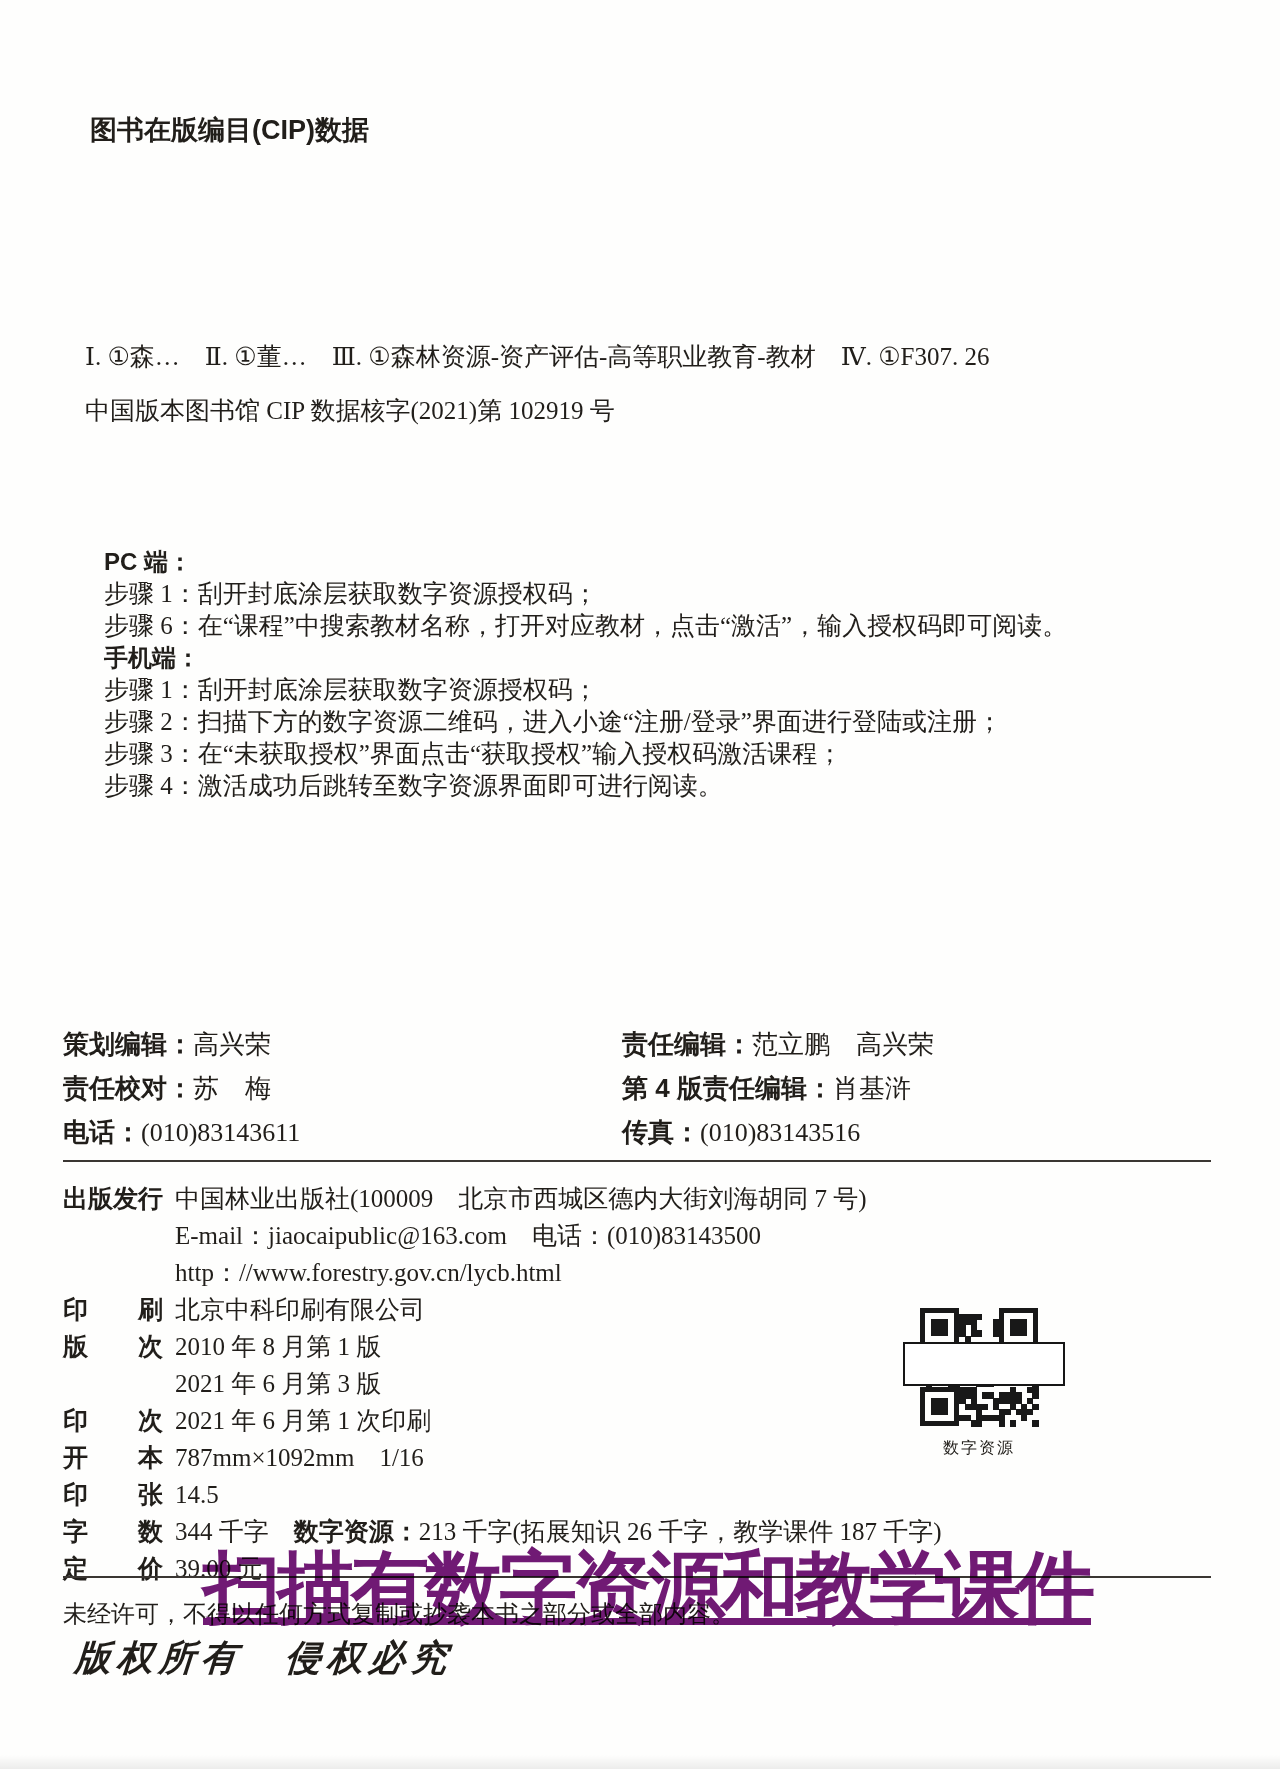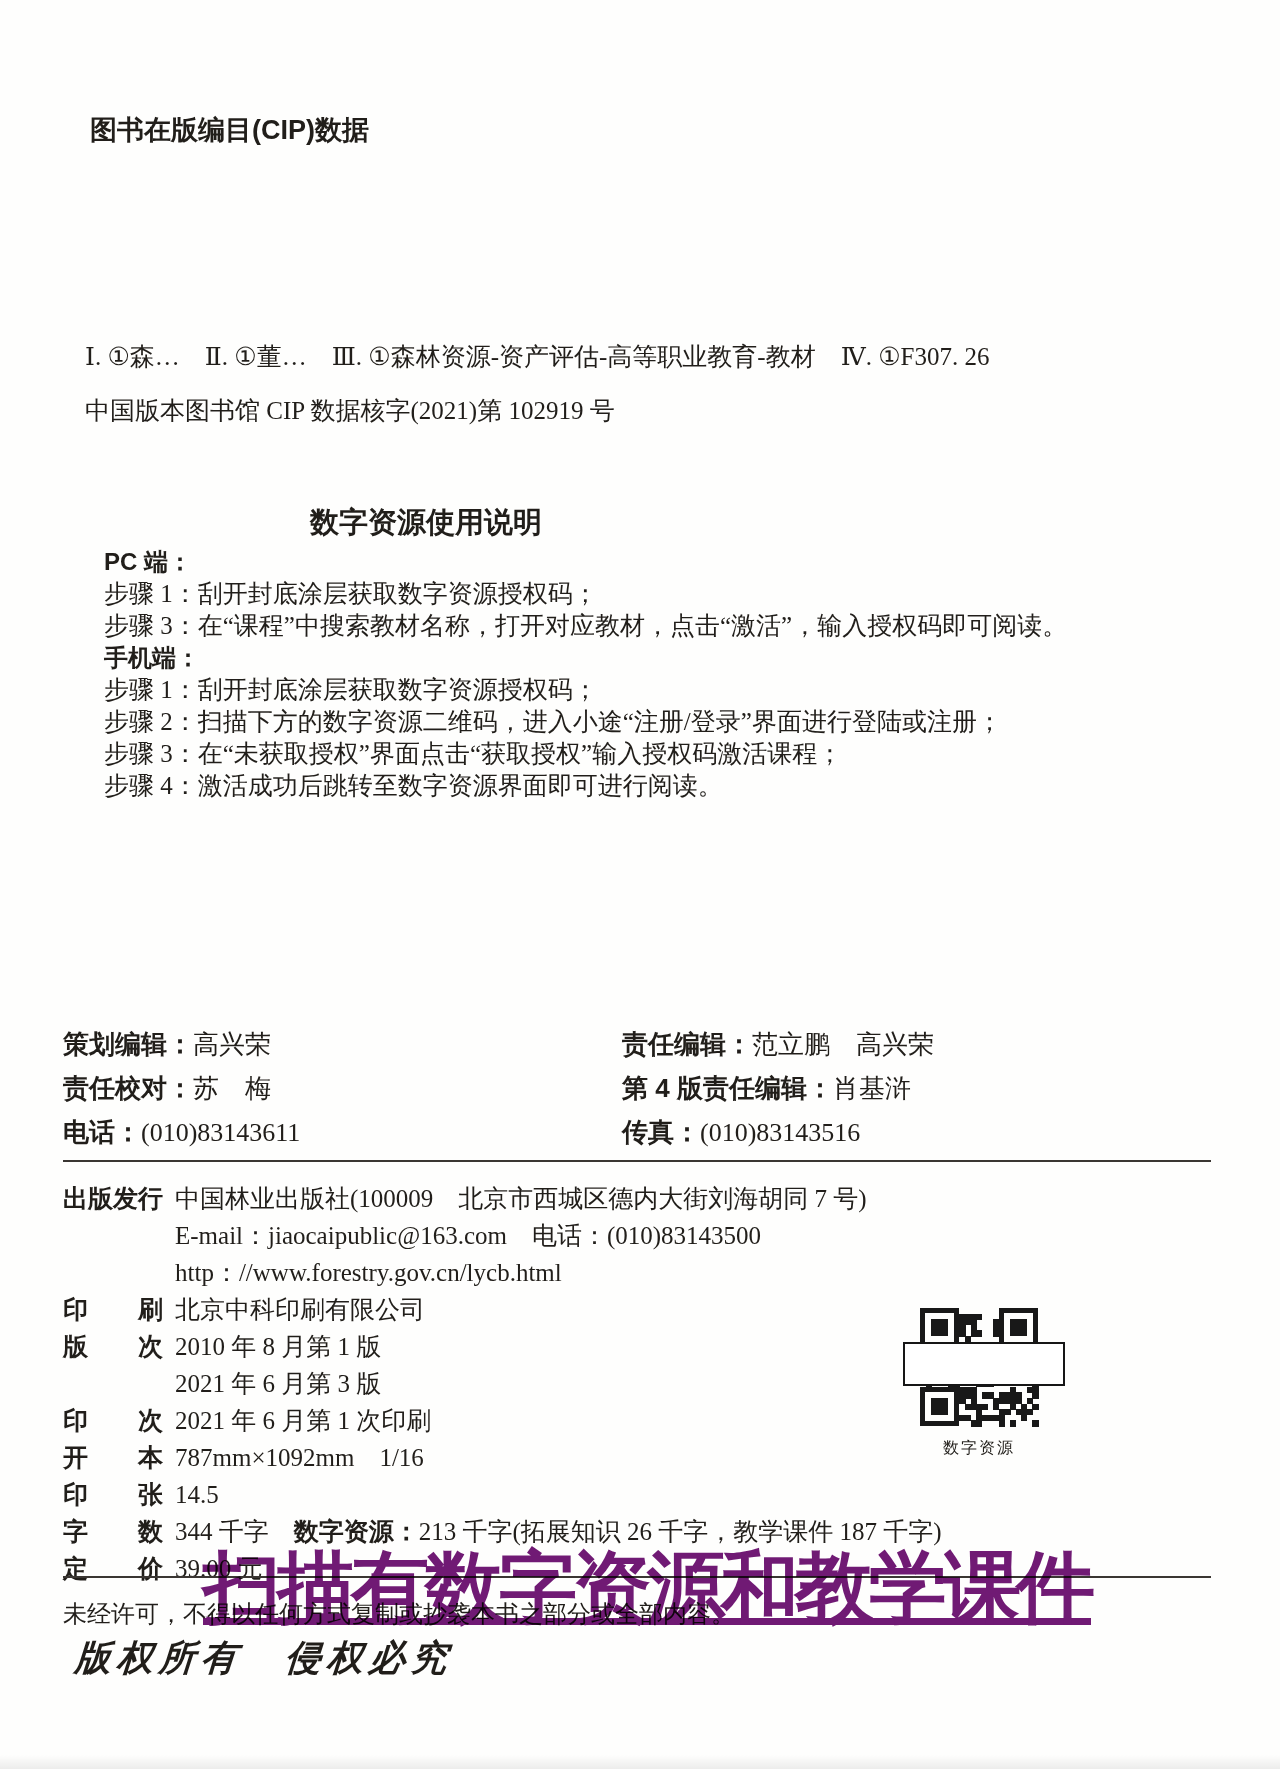--- a/index.html
+++ b/index.html
@@ -51,25 +51,24 @@
 </style>
 </head>
 <body>
 
 <div class="page">
 
   <div class="abs cip-head sans b">图书在版编目(CIP)数据</div>
   <div class="abs cip-class">Ⅰ. ①森…　Ⅱ. ①董…　Ⅲ. ①森林资源-资产评估-高等职业教育-教材　Ⅳ. ①F307. 26</div>
   <div class="abs cip-record">中国版本图书馆 CIP 数据核字(2021)第 102919 号</div>
 
-  <div class="abs dg-title sans b">数字资源使用说明</div>
   <div class="abs dg-block">
     <div class="hd sans b">PC 端：</div>
     <div>步骤 1：刮开封底涂层获取数字资源授权码；</div>
-    <div>步骤 3：在“课程”中搜索教材名称，打开对应教材，点击“激活”，输入授权码即可阅读。</div>
+    <div>步骤 6：在“课程”中搜索教材名称，打开对应教材，点击“激活”，输入授权码即可阅读。</div>
     <div class="hd sans b">手机端：</div>
     <div>步骤 1：刮开封底涂层获取数字资源授权码；</div>
     <div>步骤 2：扫描下方的数字资源二维码，进入小途“注册/登录”界面进行登陆或注册；</div>
     <div>步骤 3：在“未获取授权”界面点击“获取授权”输入授权码激活课程；</div>
     <div>步骤 4：激活成功后跳转至数字资源界面即可进行阅读。</div>
   </div>
 
   <div class="abs editors">
     <div class="ed-col ed-left">
       <div class="row"><span class="sans b">策划编辑：</span><span>高兴荣</span></div>

